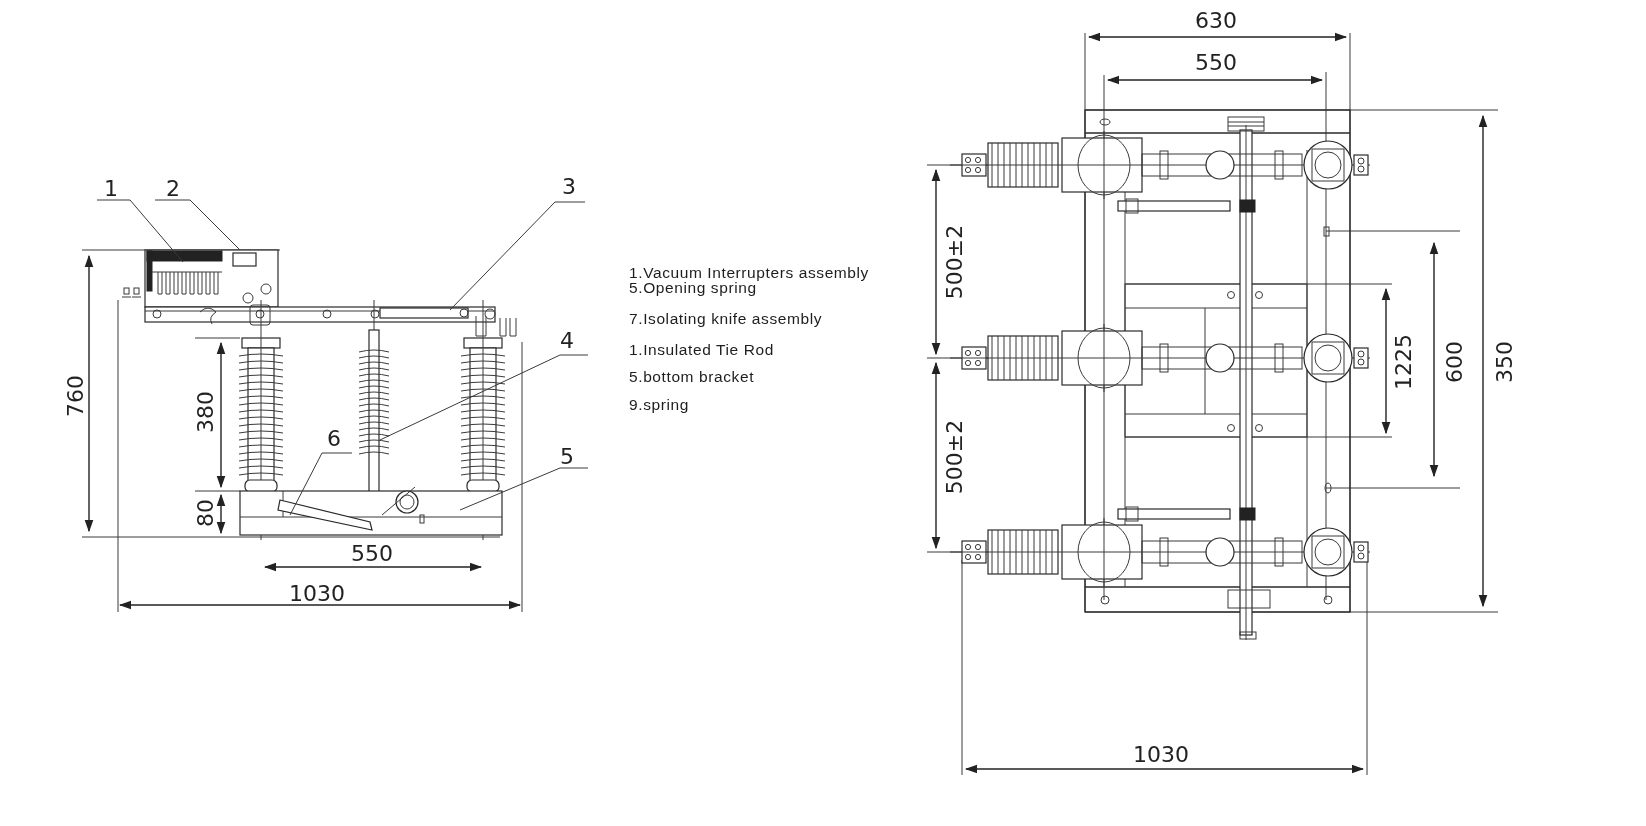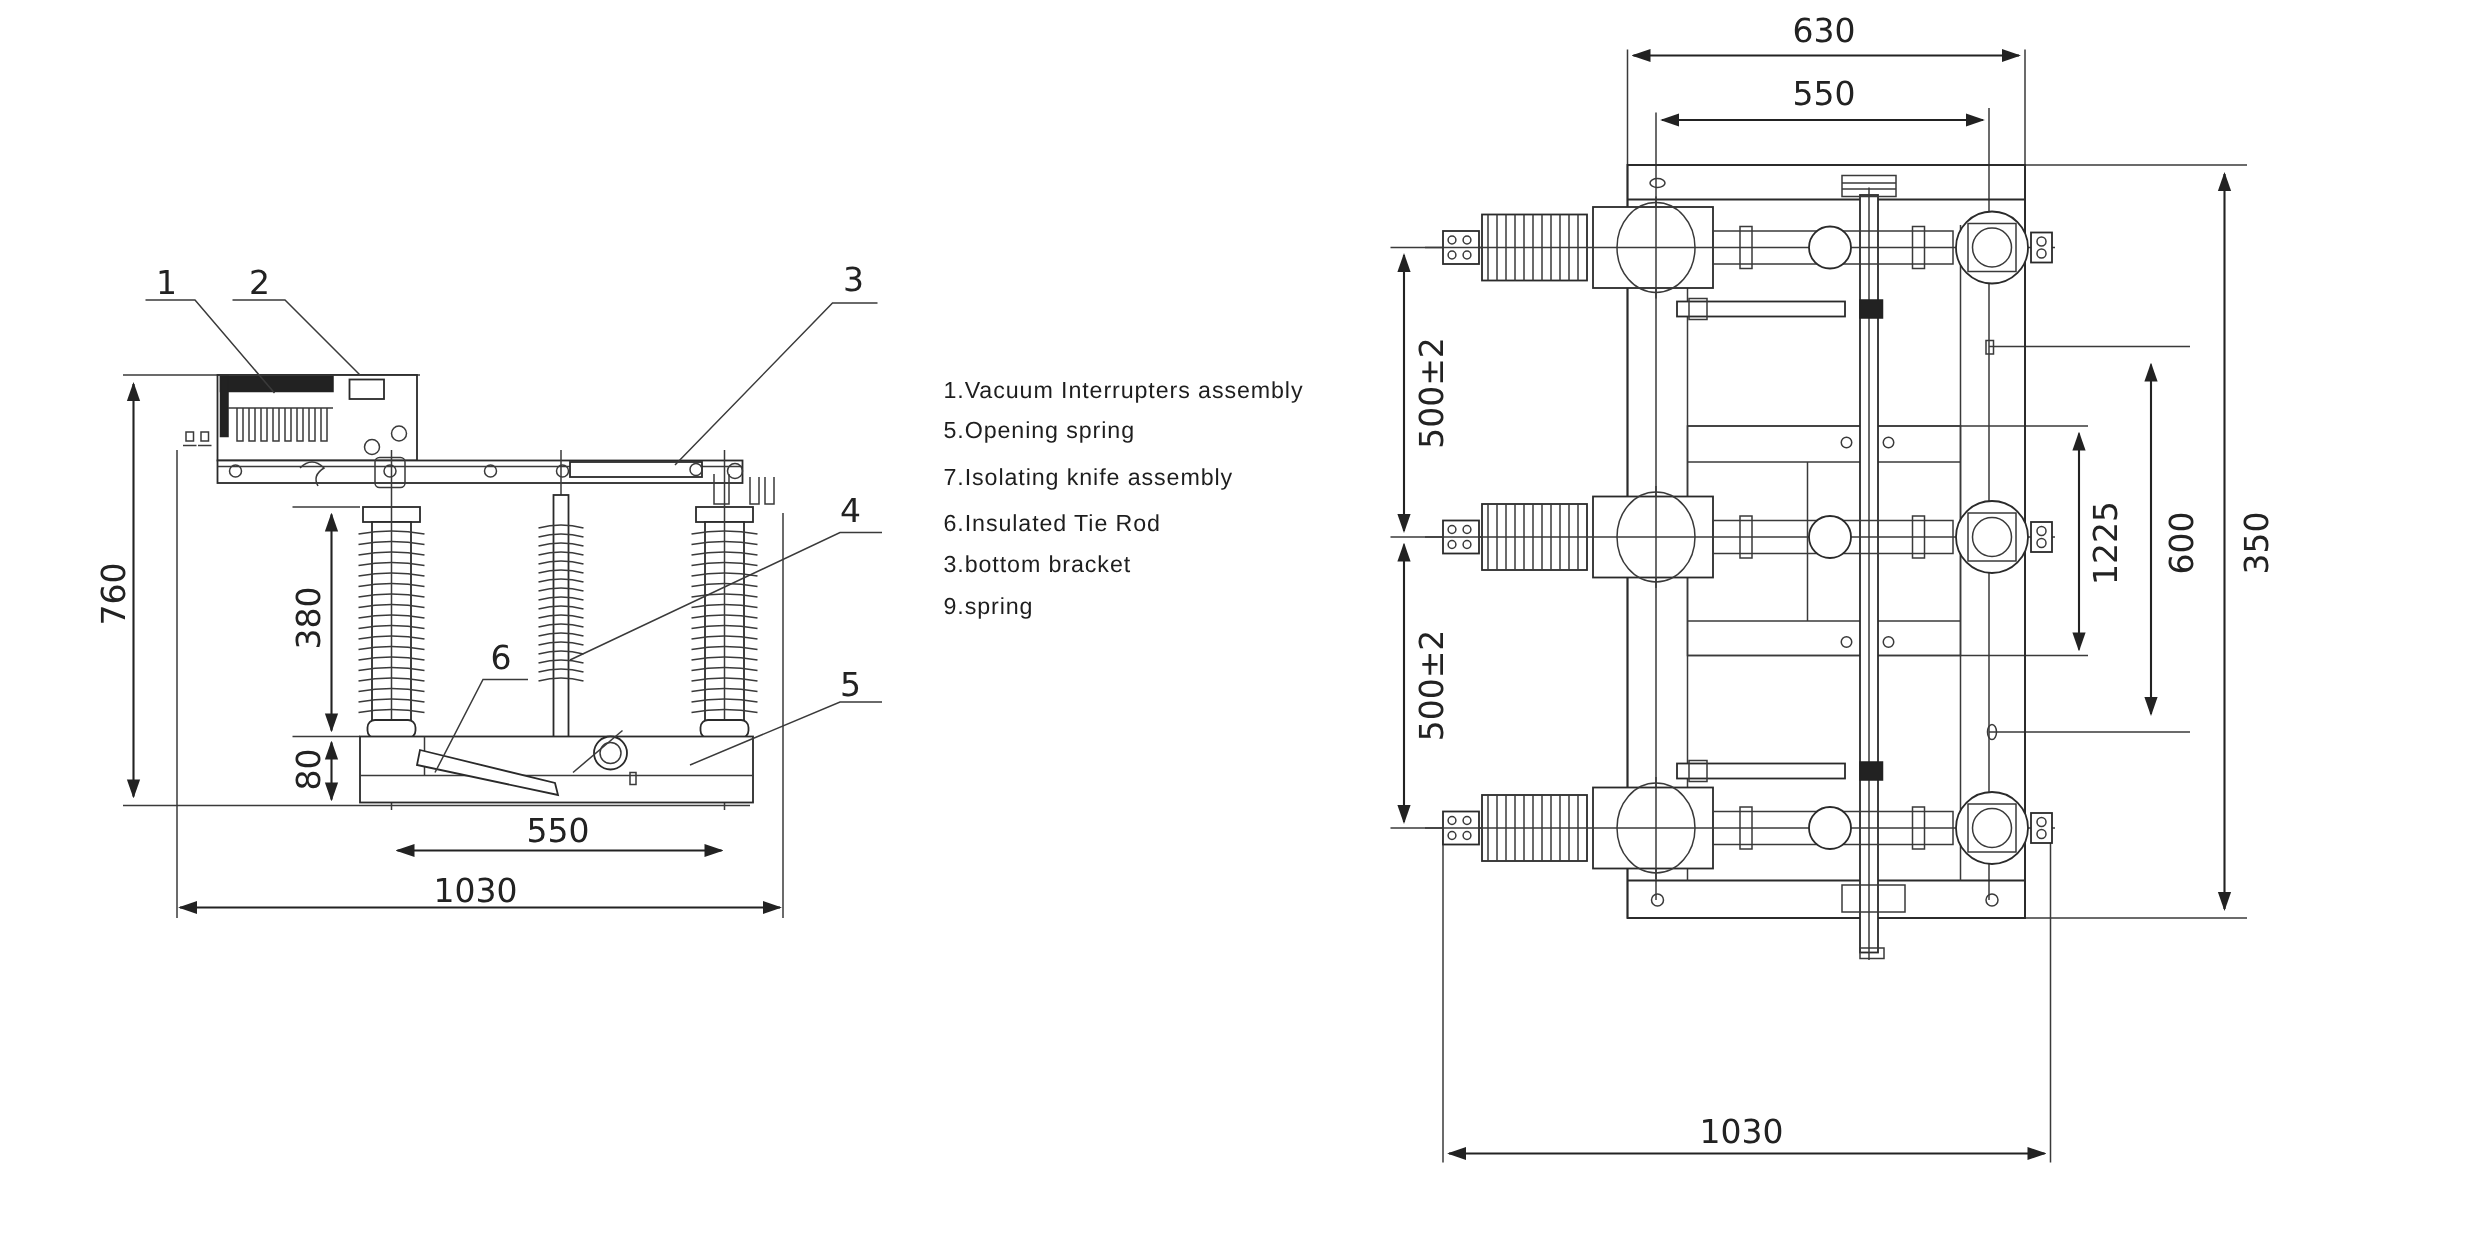--- a/index.html
+++ b/index.html
@@ -360,19 +360,19 @@
     <text class="dimtxt" transform="translate(962,262) rotate(-90)" text-anchor="middle">500±2</text>
     <text class="dimtxt" transform="translate(962,457) rotate(-90)" text-anchor="middle">500±2</text>
     <text class="dimtxt" transform="translate(1411,362) rotate(-90)" text-anchor="middle">1225</text>
     <text class="dimtxt" transform="translate(1462,362) rotate(-90)" text-anchor="middle">600</text>
     <text class="dimtxt" transform="translate(1512,362) rotate(-90)" text-anchor="middle">350</text>
     <text class="dimtxt" x="1161" y="762" text-anchor="middle">1030</text>
   </g>
 </svg>
 
 <div class="legend">
-  <div style="top:4px">1.Vacuum Interrupters assembly</div>
+  <div style="top:16px">1.Vacuum Interrupters assembly</div>
   <div style="top:31px">5.Opening spring</div>
   <div style="top:62px">7.Isolating knife assembly</div>
-  <div style="top:93px">6.Insulated Tie Rod</div>
-  <div style="top:120px">3.bottom bracket</div>
+  <div style="top:93px">1.Insulated Tie Rod</div>
+  <div style="top:120px">5.bottom bracket</div>
   <div style="top:148px">9.spring</div>
 </div>
 
 </body></html>

